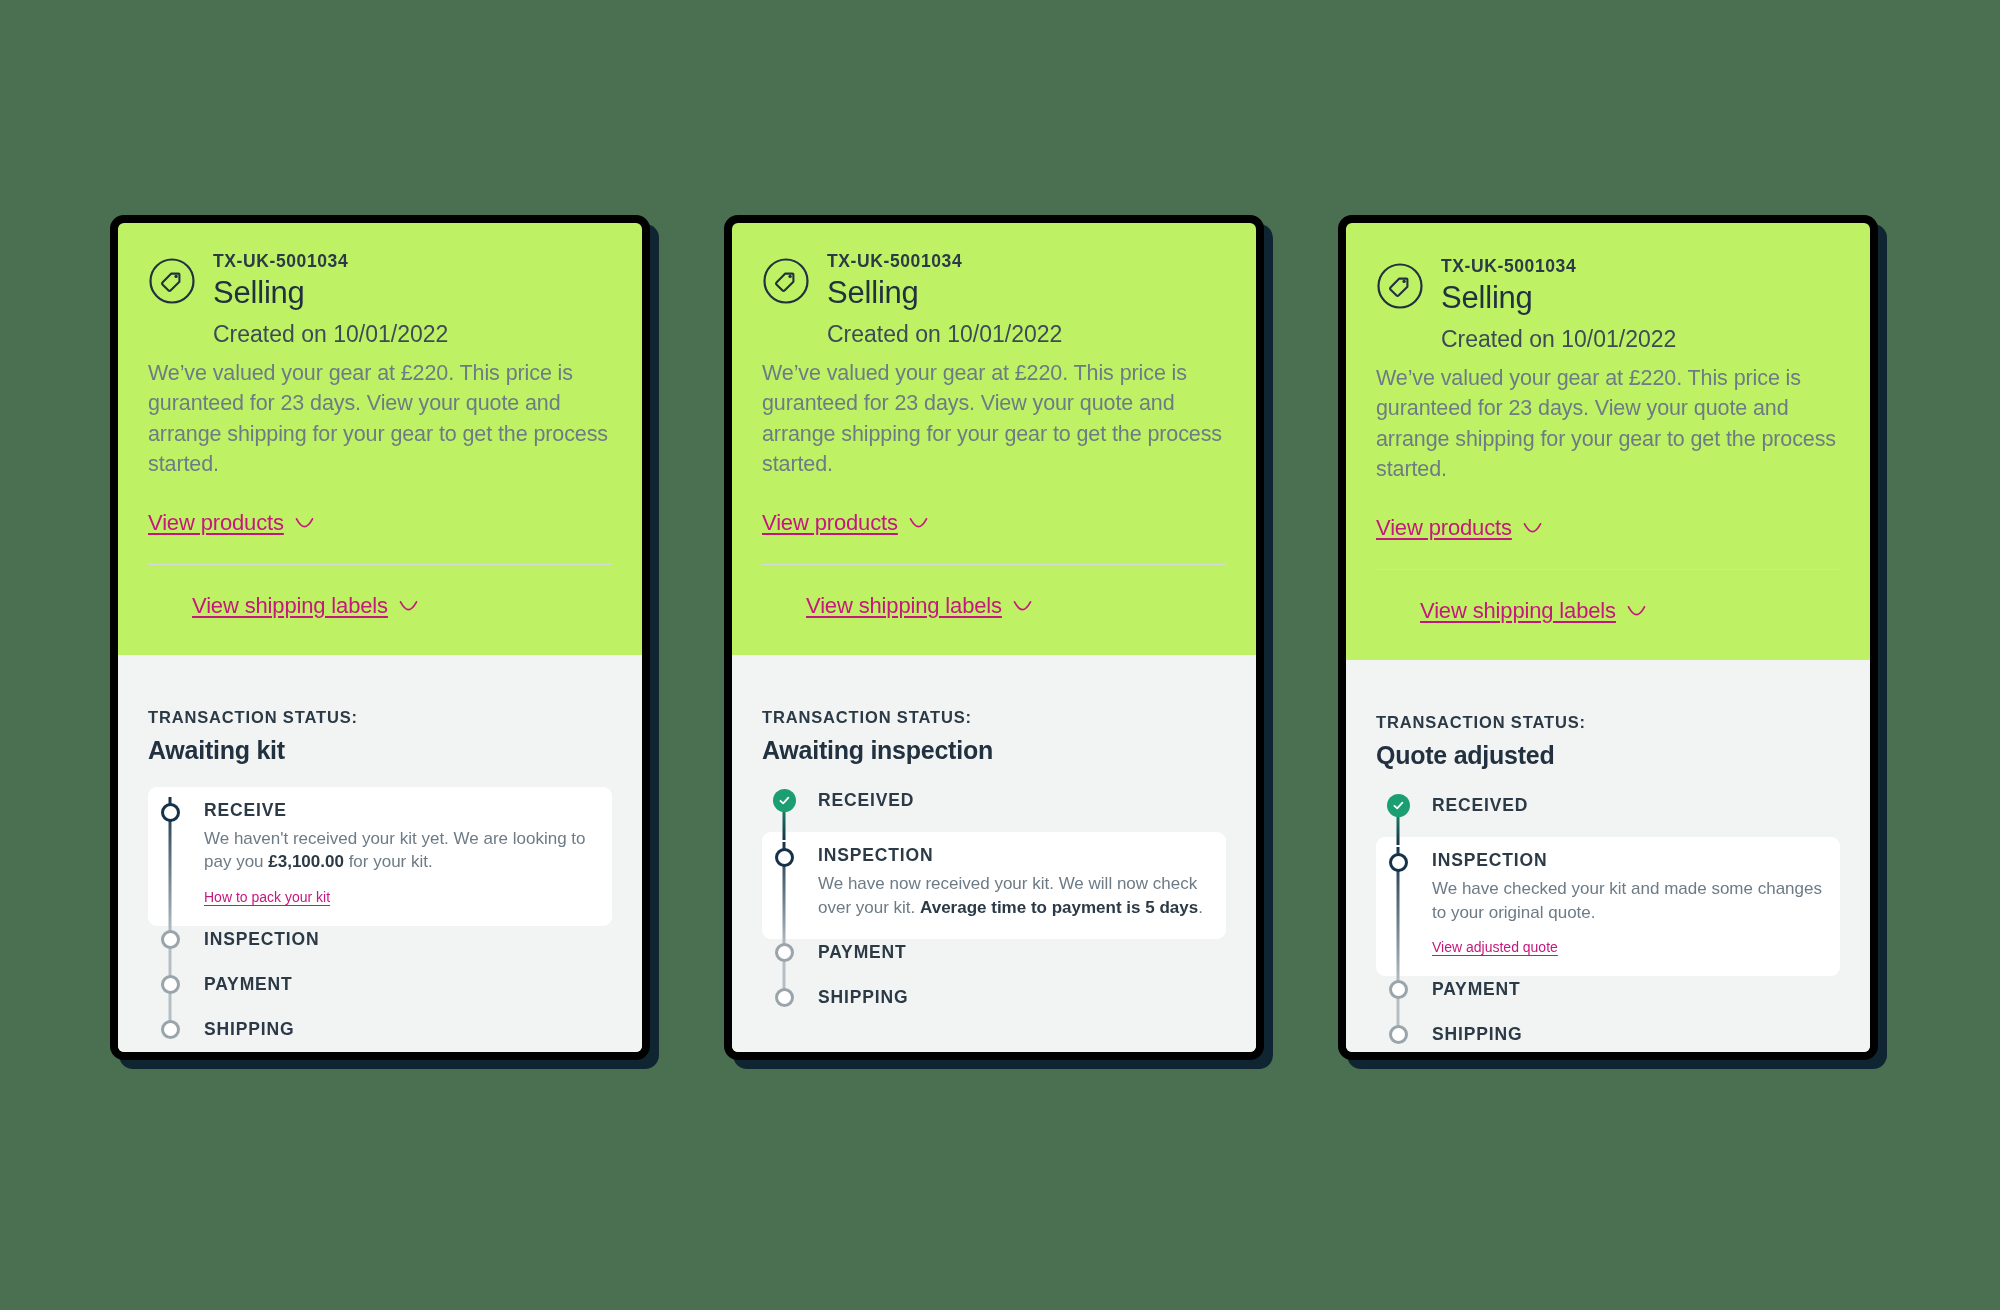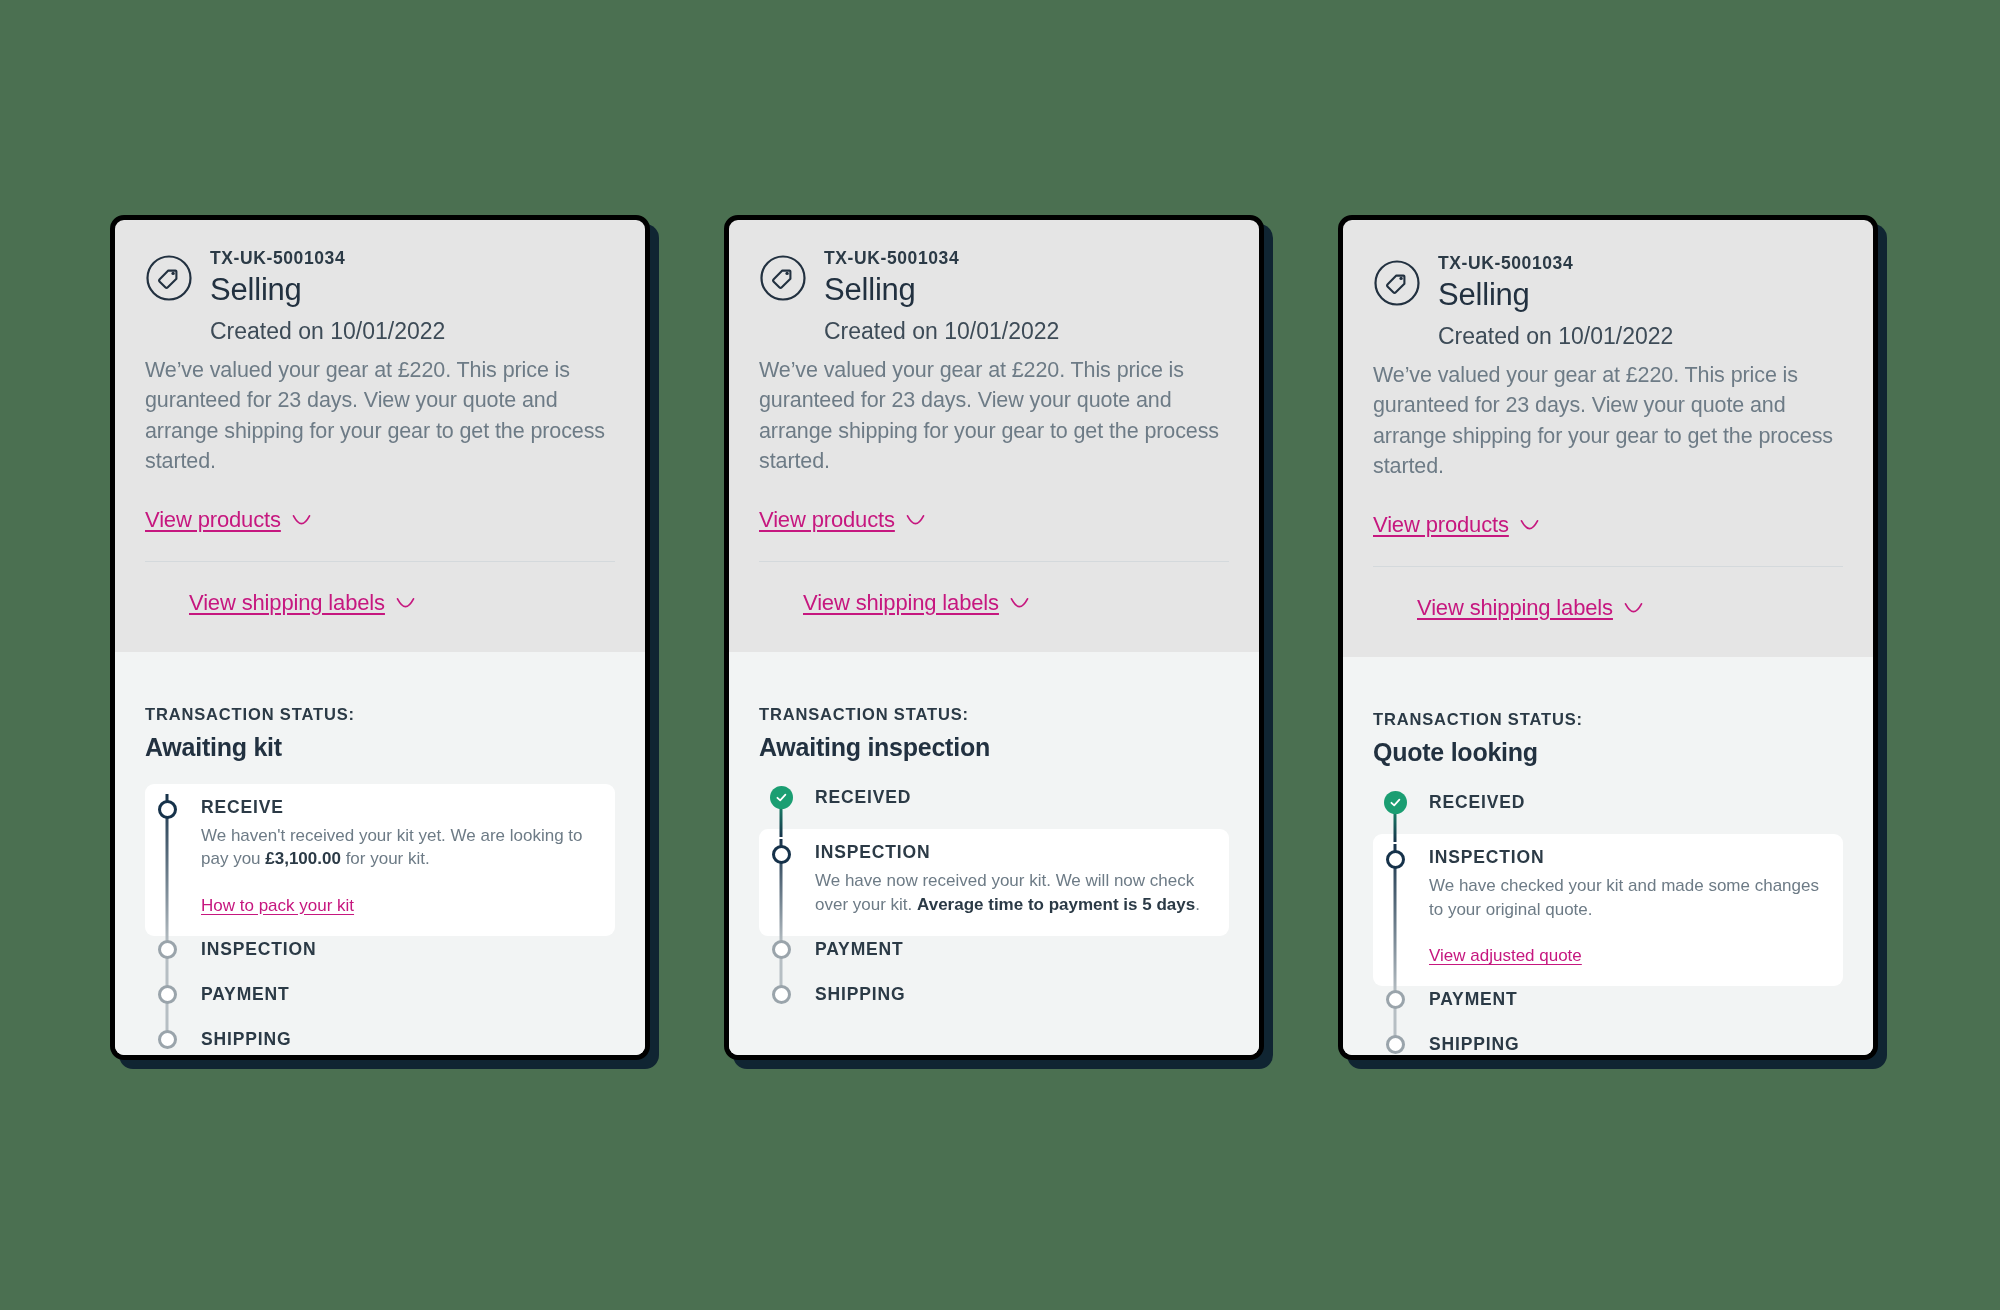--- a/index.html
+++ b/index.html
@@ -18,23 +18,23 @@
 
   .stage {
     position: relative;
     width: 2000px;
     height: 1310px;
   }
 
   
   .card {
     position: absolute;
-    background: #e5e5e5;
+    background: #bef264;
     border-radius: 14px;
-    border: 5px solid #000000;
+    border: 8px solid #000000;
     box-shadow: 9px 9px 0 0 rgba(11, 30, 48, 0.92);
     overflow: hidden;
   }
 
   .card-1 { left: 110px;  top: 215px; width: 540px; height: 845px; }
   .card-2 { left: 724px;  top: 215px; width: 540px; height: 845px; }
   .card-3 { left: 1338px; top: 215px; width: 540px; height: 845px; }
 
   .card-inner {
     padding: 26px 30px 0 30px;
@@ -239,22 +239,22 @@
     font-size: 17px;
     line-height: 1.38;
     color: #6d7b86;
     margin-top: 7px;
   }
 
   .step-desc b { color: #2b3a46; font-weight: 700; }
 
   .step-link {
     display: inline-block;
-    margin-top: 25px;
-    font-size: 17px;
+    margin-top: 15px;
+    font-size: 14px;
     color: #c6177f;
     text-decoration: underline;
     text-underline-offset: 2.5px;
     cursor: pointer;
   }
 
   
   .step.highlight {
     background: #ffffff;
     border-radius: 9px;
@@ -461,21 +461,21 @@
           <div class="disclosure second">
             <span class="label">View shipping labels</span>
             <span class="chev">
               <svg width="19" height="11" viewBox="0 0 19 11" fill="none" xmlns="http://www.w3.org/2000/svg">
                 <path d="M1.5 1.8 C5 8.4 8 9.6 9.5 9.6 C11 9.6 14 8.4 17.5 1.8" stroke="#c6177f" stroke-width="1.7" stroke-linecap="round" fill="none"></path>
               </svg>
             </span>
           </div>
           <div class="status-panel">
             <div class="status-kicker">TRANSACTION STATUS:</div>
-            <div class="status-value">Quote looking</div>
+            <div class="status-value">Quote adjusted</div>
             <div class="timeline">
               <div class="step plain">
                 <div class="step-rail">
                   <div class="connector green-to-dark"></div>
                   <div class="node done">
                     <svg viewBox="0 0 14 14" fill="none" xmlns="http://www.w3.org/2000/svg">
                       <path d="M2.6 7.3 L5.6 10.1 L11.2 4.0" stroke="#ffffff" stroke-width="1.9" stroke-linecap="round" stroke-linejoin="round"></path>
                     </svg>
                   </div>
                 </div>

